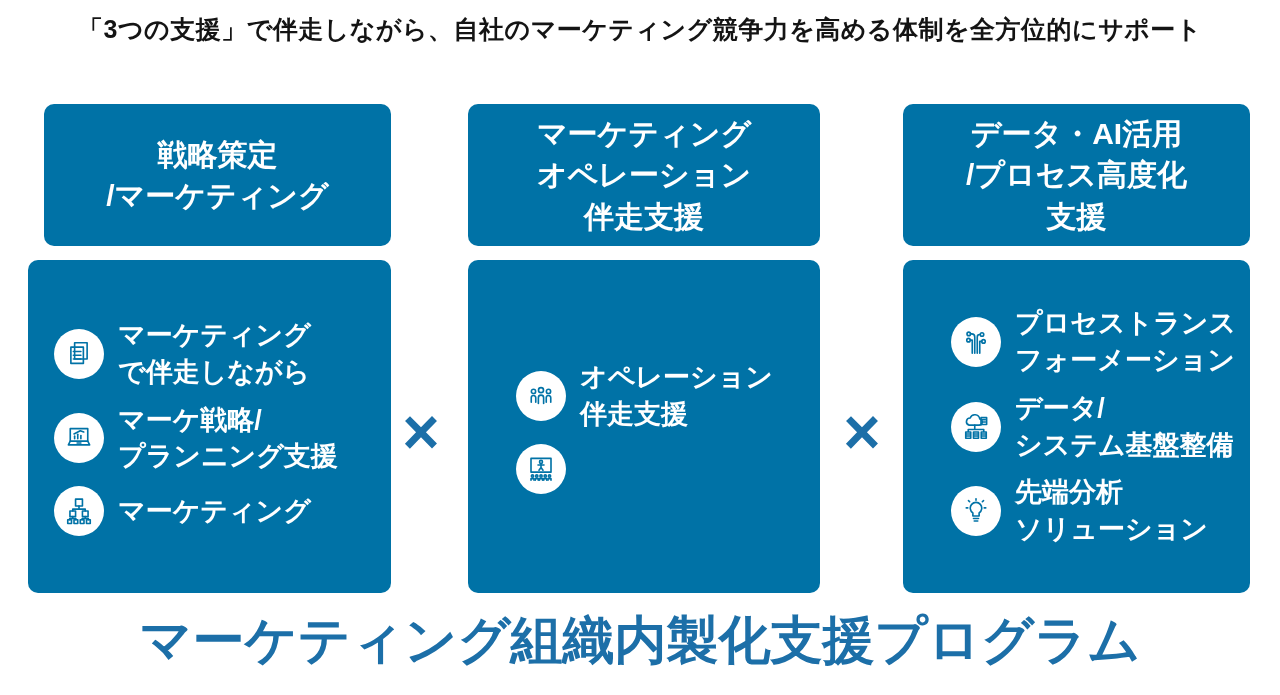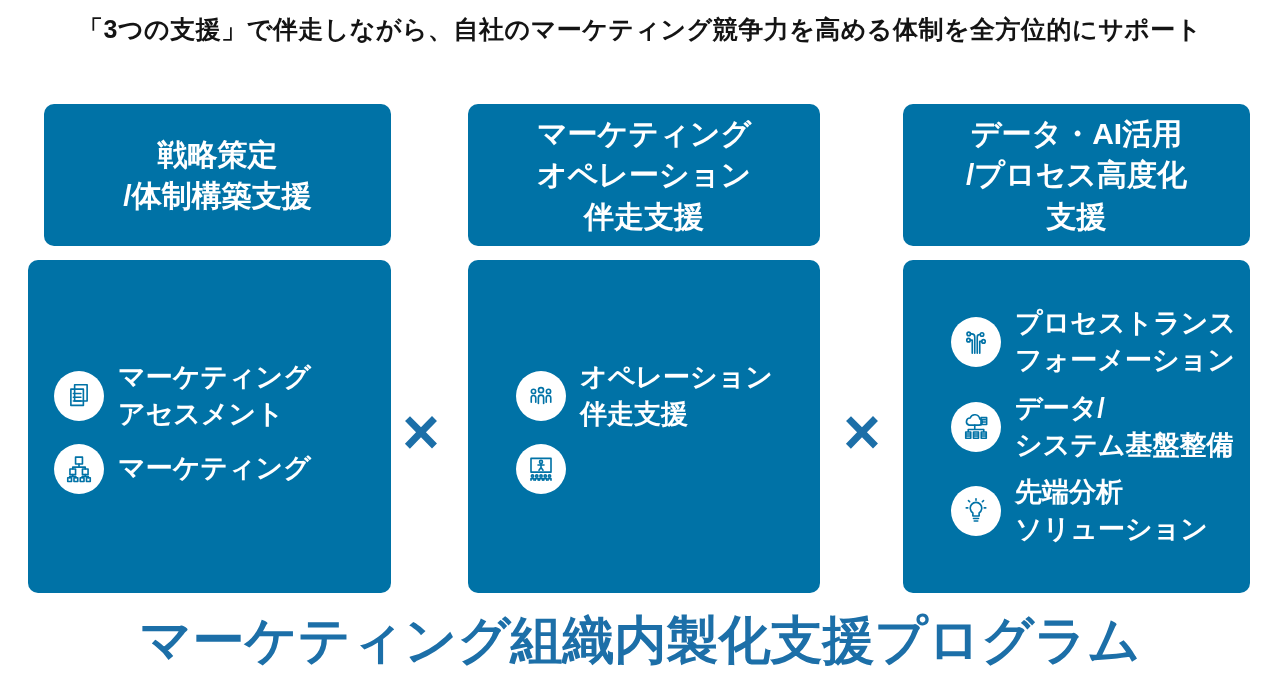--- a/index.html
+++ b/index.html
@@ -56,36 +56,53 @@
 </head>
 <body>
 
 <div class="canvas">
 
   <div class="heading">「3つの支援」で伴走しながら、自社のマーケティング競争力を高める体制を全方位的にサポート</div>
 
   <div class="col col1">
     <div class="hdr">
       <div>戦略策定</div>
-      <div>/体制構築支援</div>
+      <div>/マーケティング</div>
     </div>
     <div class="content">
       <div class="item">
         <span class="icon-circle">
           <svg width="30" height="30" viewBox="0 0 24 24">
             <rect x="8.5" y="3" width="10" height="13"></rect>
             <rect x="5.5" y="6.5" width="10" height="13"></rect>
             <line x1="7.5" y1="10" x2="13.5" y2="10"></line>
             <line x1="7.5" y1="13" x2="13.5" y2="13"></line>
             <line x1="7.5" y1="16" x2="13.5" y2="16"></line>
           </svg>
         </span>
         <span class="item-text">
           <span>マーケティング</span><br>
-          <span>アセスメント</span>
+          <span>で伴走しながら</span>
+        </span>
+      </div>
+      <div class="item">
+        <span class="icon-circle">
+          <svg width="30" height="30" viewBox="0 0 24 24">
+            <rect x="5" y="4.5" width="14" height="10"></rect>
+            <line x1="8.5" y1="12.5" x2="8.5" y2="10.5"></line>
+            <line x1="11" y1="12.5" x2="11" y2="9"></line>
+            <line x1="13.5" y1="12.5" x2="13.5" y2="10"></line>
+            <path d="M8 8.8 L13 6.2 L15.8 7.2"></path>
+            <path d="M5 14.5 L3.5 17.5 h17 L19 14.5"></path>
+            <line x1="10.5" y1="16" x2="13.5" y2="16"></line>
+          </svg>
+        </span>
+        <span class="item-text">
+          <span>マーケ戦略/</span><br>
+          <span>プランニング支援</span>
         </span>
       </div>
       <div class="item">
         <span class="icon-circle">
           <svg width="30" height="30" viewBox="0 0 24 24">
             <rect x="9.25" y="2.5" width="5.5" height="5.5"></rect>
             <line x1="12" y1="8" x2="12" y2="10.5"></line>
             <path d="M7 12 v-1.5 h10 V12"></path>
             <rect x="4.75" y="12" width="4.5" height="4.5"></rect>
             <rect x="14.75" y="12" width="4.5" height="4.5"></rect>

